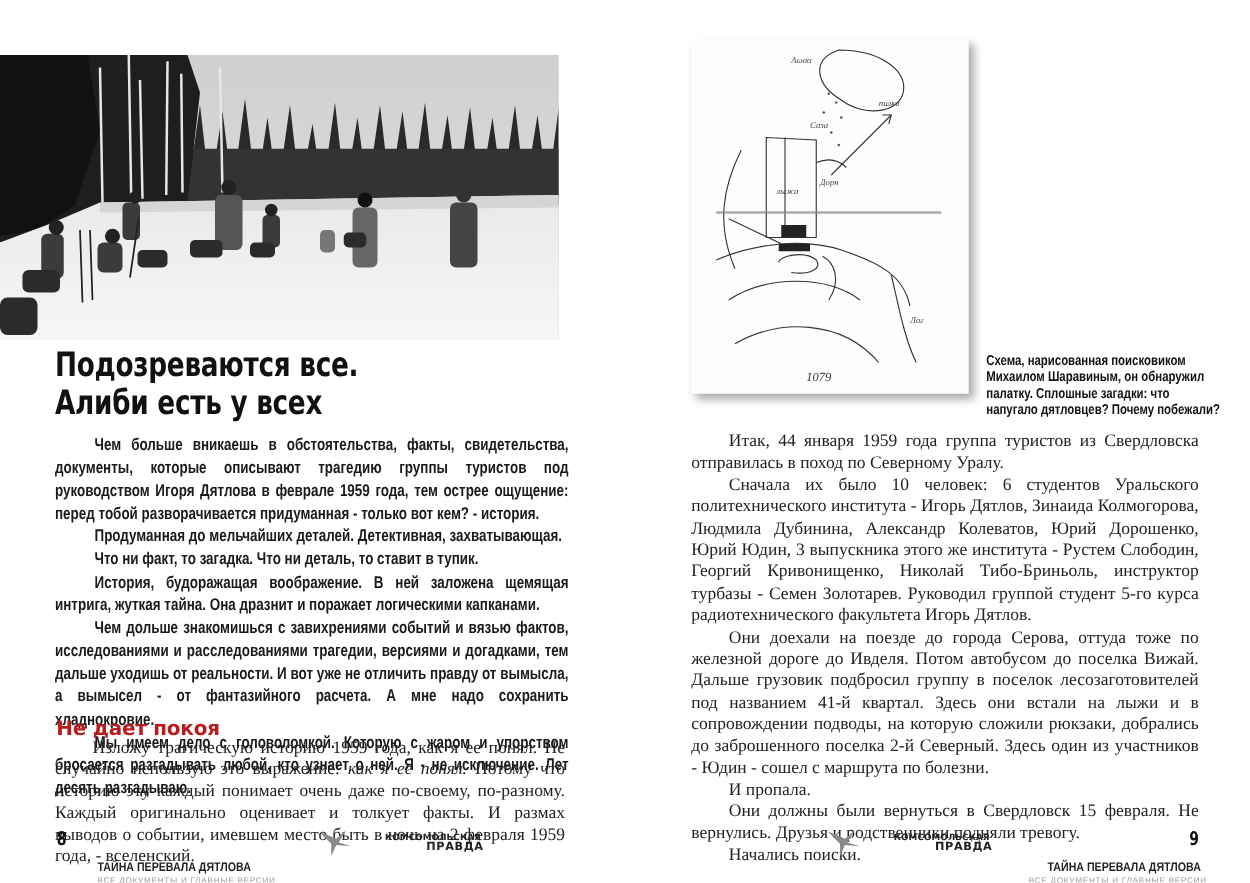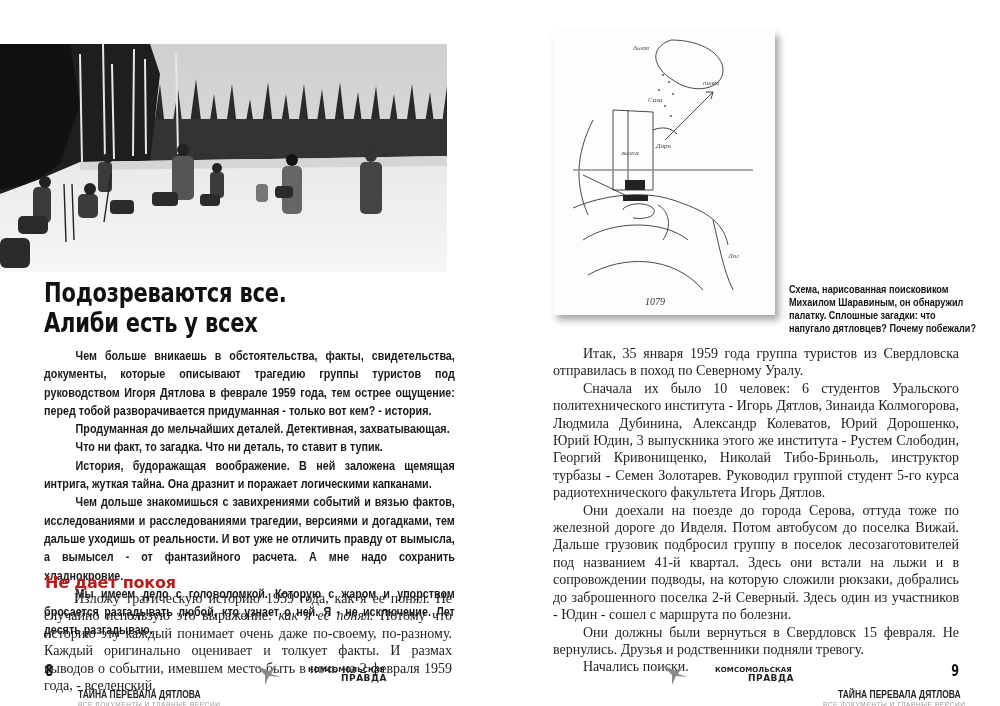--- a/index.html
+++ b/index.html
@@ -189,23 +189,24 @@
           <circle cx="112" cy="76" r="1"></circle>
           <circle cx="118" cy="86" r="1"></circle>
       </g>
       <text x="92" y="275" font-family="Liberation Serif, serif" font-style="italic" font-size="10" fill="#333">1079</text>
     </svg>
   </div>
 
   <div class="caption">Схема, нарисованная поисковиком Михаилом Шаравиным, он обнаружил палатку. Сплошные загадки: что напугало дятловцев? Почему побежали?</div>
 
   <div class="serif-block right-serif">
-    <p>Итак, 35 января 1959 года группа туристов из Свердловска отправилась в поход по Северному Уралу.</p>
+    <p>Итак, 44 января 1959 года группа туристов из Свердловска отправилась в поход по Северному Уралу.</p>
     <p>Сначала их было 10 человек: 6 студентов Уральского политехнического института - Игорь Дятлов, Зинаида Колмогорова, Людмила Дубинина, Александр Колеватов, Юрий Дорошенко, Юрий Юдин, 3 выпускника этого же института - Рустем Слободин, Георгий Кривонищенко, Николай Тибо-Бриньоль, инструктор турбазы - Семен Золотарев. Руководил группой студент 5-го курса радиотехнического факультета Игорь Дятлов.</p>
     <p>Они доехали на поезде до города Серова, оттуда тоже по железной дороге до Ивделя. Потом автобусом до поселка Вижай. Дальше грузовик подбросил группу в поселок лесозаготовителей под названием 41-й квартал. Здесь они встали на лыжи и в сопровождении подводы, на которую сложили рюкзаки, добрались до заброшенного поселка 2-й Северный. Здесь один из участников - Юдин - сошел с маршрута по болезни.</p>
+    <p>И пропала.</p>
     <p>Они должны были вернуться в Свердловск 15 февраля. Не вернулись. Друзья и родственники подняли тревогу.</p>
     <p>Начались поиски.</p>
 
   </div>
 
   <div class="logo" style="left:162px;">
     <svg width="26" height="22" viewBox="0 0 26 22">
       <path d="M0 2 L14 8 L22 1 L16 11 L26 14 L14 13 L10 22 L10 12 Z" fill="#8a8a8a"></path>
     </svg>
     <div class="logo-text">

